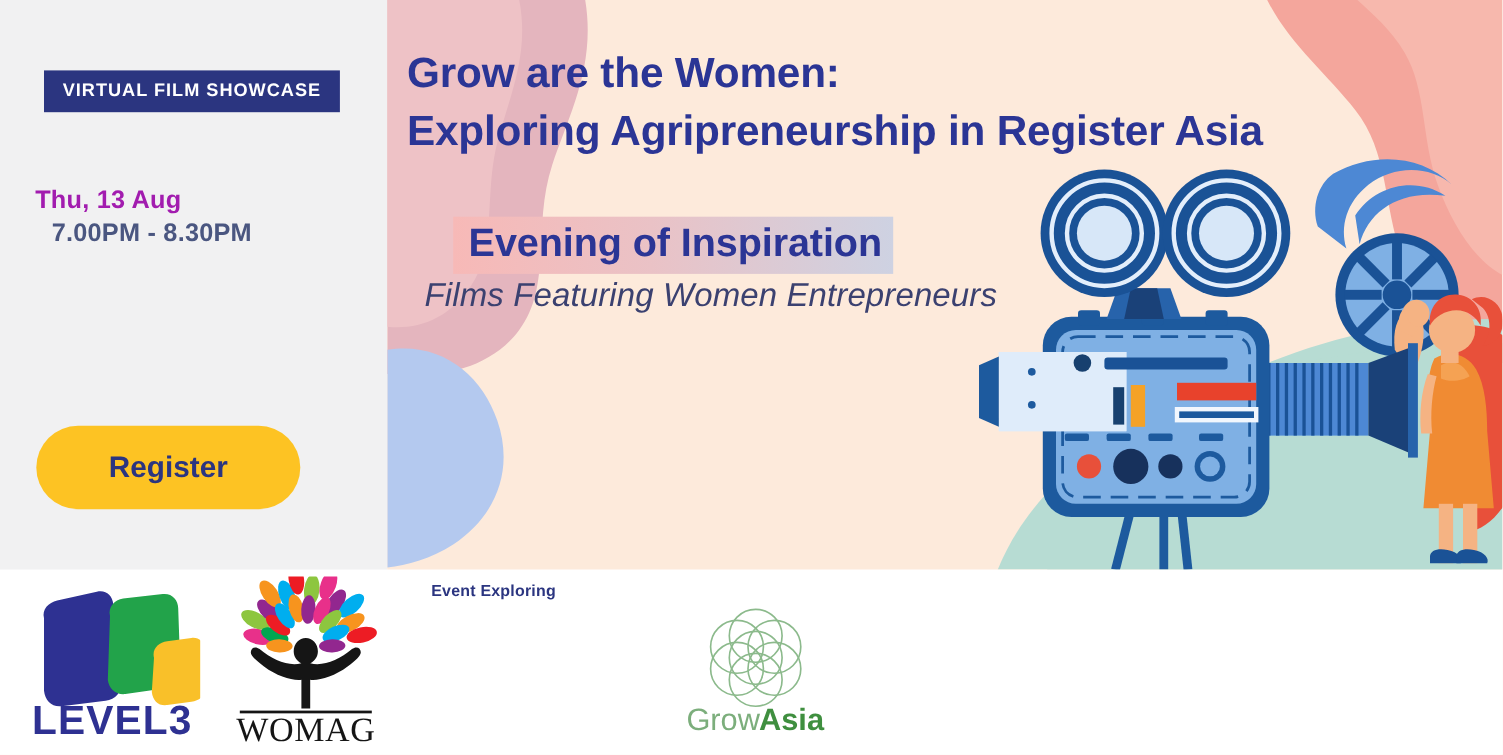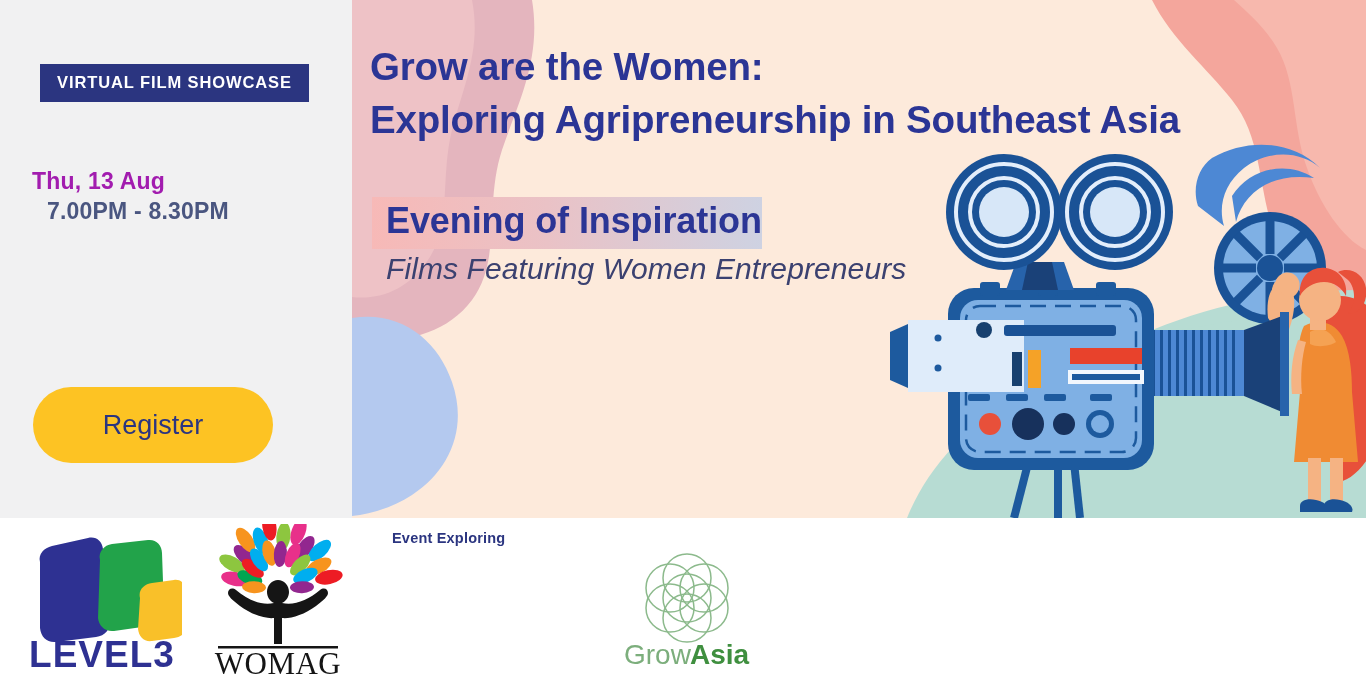--- a/index.html
+++ b/index.html
@@ -31,21 +31,21 @@
   }
   .time-line{
     position:absolute;left:47px;top:198px;
     font-size:23px;font-weight:bold;color:#4a5680;letter-spacing:0.2px;
   }
 
   .register-btn{
     position:absolute;left:33px;top:387px;
     width:240px;height:76px;border-radius:38px;
     background:#fdc323;border:none;cursor:pointer;padding:0;
-    color:#2b3580;font-size:27px;font-weight:normal;
+    color:#2b3580;font-size:27px;font-weight:bold;
     font-family:"Liberation Sans","DejaVu Sans",sans-serif;
     display:flex;align-items:center;justify-content:center;
   }
 
   
   .right-panel{
     position:absolute;left:352px;top:0;width:1014px;height:518px;
     background:#fdeadb;overflow:hidden;
   }
   .hero-svg{position:absolute;left:0;top:0;width:1014px;height:518px;}
@@ -54,22 +54,22 @@
     position:absolute;left:18px;top:40px;width:980px;
     font-size:38.5px;line-height:1.38;font-weight:bold;
     color:#2b3595;letter-spacing:-0.2px;
   }
   .headline .l2{display:block;}
 
   .sub-wrap{position:absolute;left:20px;top:197px;}
   .sub-highlight{
     display:inline-block;
     background:linear-gradient(90deg,#f7b9b7 0%,#eac2c6 45%,#ced2e2 100%);
-    padding:3px 0 7px 14px;
-    font-size:36px;font-weight:bold;color:#2b3595;letter-spacing:-0.1px;
+    padding:3px 10px 7px 14px;
+    font-size:36px;font-weight:bold;color:#2b3595;letter-spacing:-0.1px;margin-left:40px;
   }
   .sub-italic{
     position:absolute;left:34px;top:252px;
     font-size:30px;font-style:italic;color:#3b4170;letter-spacing:0.1px;
   }
 
   
   .footer{
     position:absolute;left:0;top:518px;width:1366px;height:168px;background:#ffffff;
   }
@@ -245,21 +245,21 @@
             <circle cx="0" cy="0" r="58" fill="#1a5296"></circle>
             <circle cx="0" cy="0" r="48" fill="none" stroke="#e3eefb" stroke-width="4"></circle>
             <circle cx="0" cy="0" r="34" fill="none" stroke="#e3eefb" stroke-width="4"></circle>
             <circle cx="0" cy="0" r="25" fill="#d7e7f8"></circle>
           </g>
         </g>
       </svg>
 
       <div class="headline">
         <span>Grow are the Women:</span>
-        <span class="l2">Exploring Agripreneurship in Southeast Asia</span>
+        <span class="l2">Exploring Agripreneurship in Register Asia</span>
       </div>
 
       <div class="sub-wrap">
         <span class="sub-highlight">Evening of Inspiration</span>
       </div>
       <div class="sub-italic">Films Featuring Women Entrepreneurs</div>
     </div>
   </div>
 
   <div class="footer">

